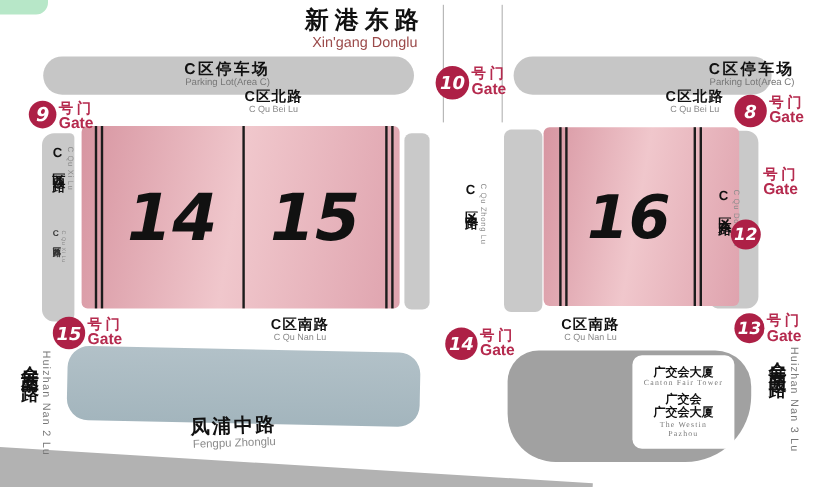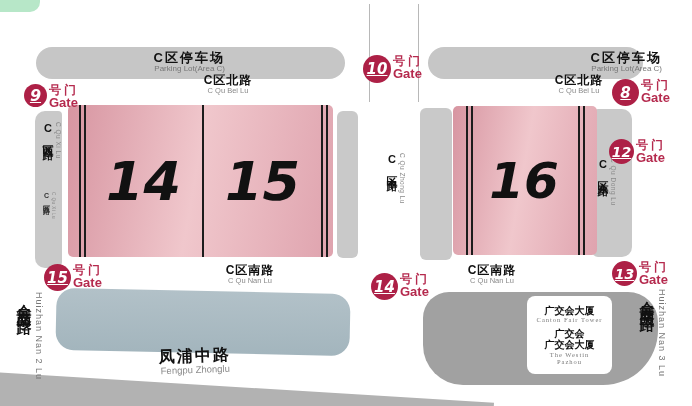--- a/index.html
+++ b/index.html
@@ -30,40 +30,40 @@
   .parking-label{position:absolute;text-align:right;width:170px;line-height:1.05;}
   .parking-label .zh{font-size:13px;font-weight:bold;letter-spacing:2px;color:#111;}
   .parking-label .en{font-size:8px;color:#777;}
   #parking-label-left{left:55px;top:51px;}
   #parking-label-right{left:492px;top:51px;}
 
   
   .hall-block{position:absolute;border-radius:5px;
       background:linear-gradient(100deg,#d795a1 0%,#f0c7cc 48%,#dfa3ae 100%);}
   #hall-left{left:68px;top:105px;width:265px;height:152px;}
-  #hall-right{left:453px;top:106px;width:144px;height:149px;}
+  #hall-right{left:453px;top:106px;width:144px;height:149px;padding-left:19px;}
   .vline{position:absolute;top:0;bottom:0;width:2px;background:#1c1c1c;}
   .hall-num{position:absolute;top:0;bottom:0;display:flex;align-items:center;justify-content:center;
       font-family:"DejaVu Sans",sans-serif;font-style:italic;font-weight:600;color:#111;}
   #num14{left:16px;width:119px;font-size:54px;}
   #num15{left:135px;width:119px;font-size:54px;}
   #num16{left:17px;width:108px;font-size:50px;}
 
   
   .gate{position:absolute;display:flex;align-items:flex-start;}
   .gate-circle{background:#ad2046;border-radius:50%;color:#fff;display:flex;align-items:center;
       justify-content:center;font-weight:bold;font-style:italic;flex:none;
-      font-family:"DejaVu Sans",sans-serif;text-decoration:underline;}
+      font-family:"DejaVu Sans",sans-serif;}
   .gate-text{margin-left:2px;color:#b52a4e;font-weight:bold;line-height:1.0;}
   .gate-zh{font-size:12px;letter-spacing:3px;white-space:nowrap;}
   .gate-en{font-size:13px;}
   #gate9{left:24px;top:84px;}   #gate9  .gate-circle{width:23px;height:23px;font-size:16px;}
   #gate10{left:363px;top:55px;} #gate10 .gate-circle{width:28px;height:28px;font-size:15px;}
   #gate11{left:612px;top:79px;} #gate11 .gate-circle{width:27px;height:27px;font-size:15px;}
-  #gate12{left:609px;top:139px;}#gate12 .gate-circle{width:25px;height:25px;font-size:14px;}
+  #gate12{left:609px;top:139px;}#gate12 .gate-circle{width:25px;height:25px;font-size:14px;margin-top:44px;}
   #gate13{left:612px;top:261px;justify-content:space-between;}#gate13 .gate-circle{width:25px;height:25px;font-size:14px;}
   #gate14{left:371px;top:273px;}#gate14 .gate-circle{width:27px;height:27px;font-size:15px;}
   #gate15{left:44px;top:264px;} #gate15 .gate-circle{width:27px;height:27px;font-size:15px;}
 
   
   .road-label{position:absolute;width:120px;text-align:center;line-height:1.05;}
   .road-label .zh{font-size:12px;font-weight:bold;letter-spacing:1px;color:#111;white-space:nowrap;}
   .road-label .en{font-size:7.5px;color:#8a8a8a;white-space:nowrap;}
   #road-bei-left{left:168px;top:74px;}
   #road-bei-right{left:519px;top:74px;}
@@ -94,21 +94,21 @@
   .vstreet .vzh{writing-mode:vertical-rl;text-orientation:upright;font-weight:bold;
       font-size:15px;letter-spacing:4px;color:#111;}
   .vstreet .ven{writing-mode:vertical-rl;font-size:9px;color:#777;margin-left:1px;letter-spacing:1px;}
   #street-huizhan2{left:14px;top:292px;}
   #street-huizhan3{left:637px;top:289px;}
 
   
   #blue-building{left:56px;top:291px;width:294px;height:62px;border-radius:18px;
       background:linear-gradient(180deg,#b2c1c8 0%,#a3b5bd 100%);transform:rotate(1.2deg);}
   #hotel-blob{left:423px;top:292px;width:203px;height:93px;background:#a1a1a1;
-      border-radius:26px 30px 55px 40px;padding-left:32px;}
+      border-radius:26px 30px 55px 40px;}
   #hotel-box{position:absolute;left:104px;top:4px;width:85px;height:78px;background:#fff;
       border-radius:8px;text-align:center;display:flex;flex-direction:column;justify-content:center;
       line-height:1.15;}
   .hotel-zh{font-size:10px;font-weight:bold;color:#111;white-space:nowrap;}
   .hotel-en{font-size:6.5px;color:#7a7a7a;letter-spacing:1px;font-family:"Liberation Serif",serif;white-space:nowrap;}
   .hotel-gap{height:4px;}
 
   
   #bottom-band{left:-25px;top:371px;width:520px;height:48px;background:#b2b2b2;
       transform:rotate(3.5deg);transform-origin:left top;}
@@ -153,20 +153,22 @@
 
   <div class="hall-block" id="hall-right">
     <div class="vline" style="left:13px;"></div>
     <div class="vline" style="left:17.5px;"></div>
     <div class="vline" style="left:125px;"></div>
     <div class="vline" style="left:129.5px;"></div>
     <div class="hall-num" id="num16">16</div>
   </div>
 
   <div id="title">
+    <div class="zh">新港东路</div>
+    <div class="en">Xin'gang Donglu</div>
   </div>
 
   <div class="parking-label" id="parking-label-left">
     <div class="zh">C区停车场</div>
     <div class="en">Parking Lot(Area C)</div>
   </div>
   <div class="parking-label" id="parking-label-right">
     <div class="zh">C区停车场</div>
     <div class="en">Parking Lot(Area C)</div>
   </div>

